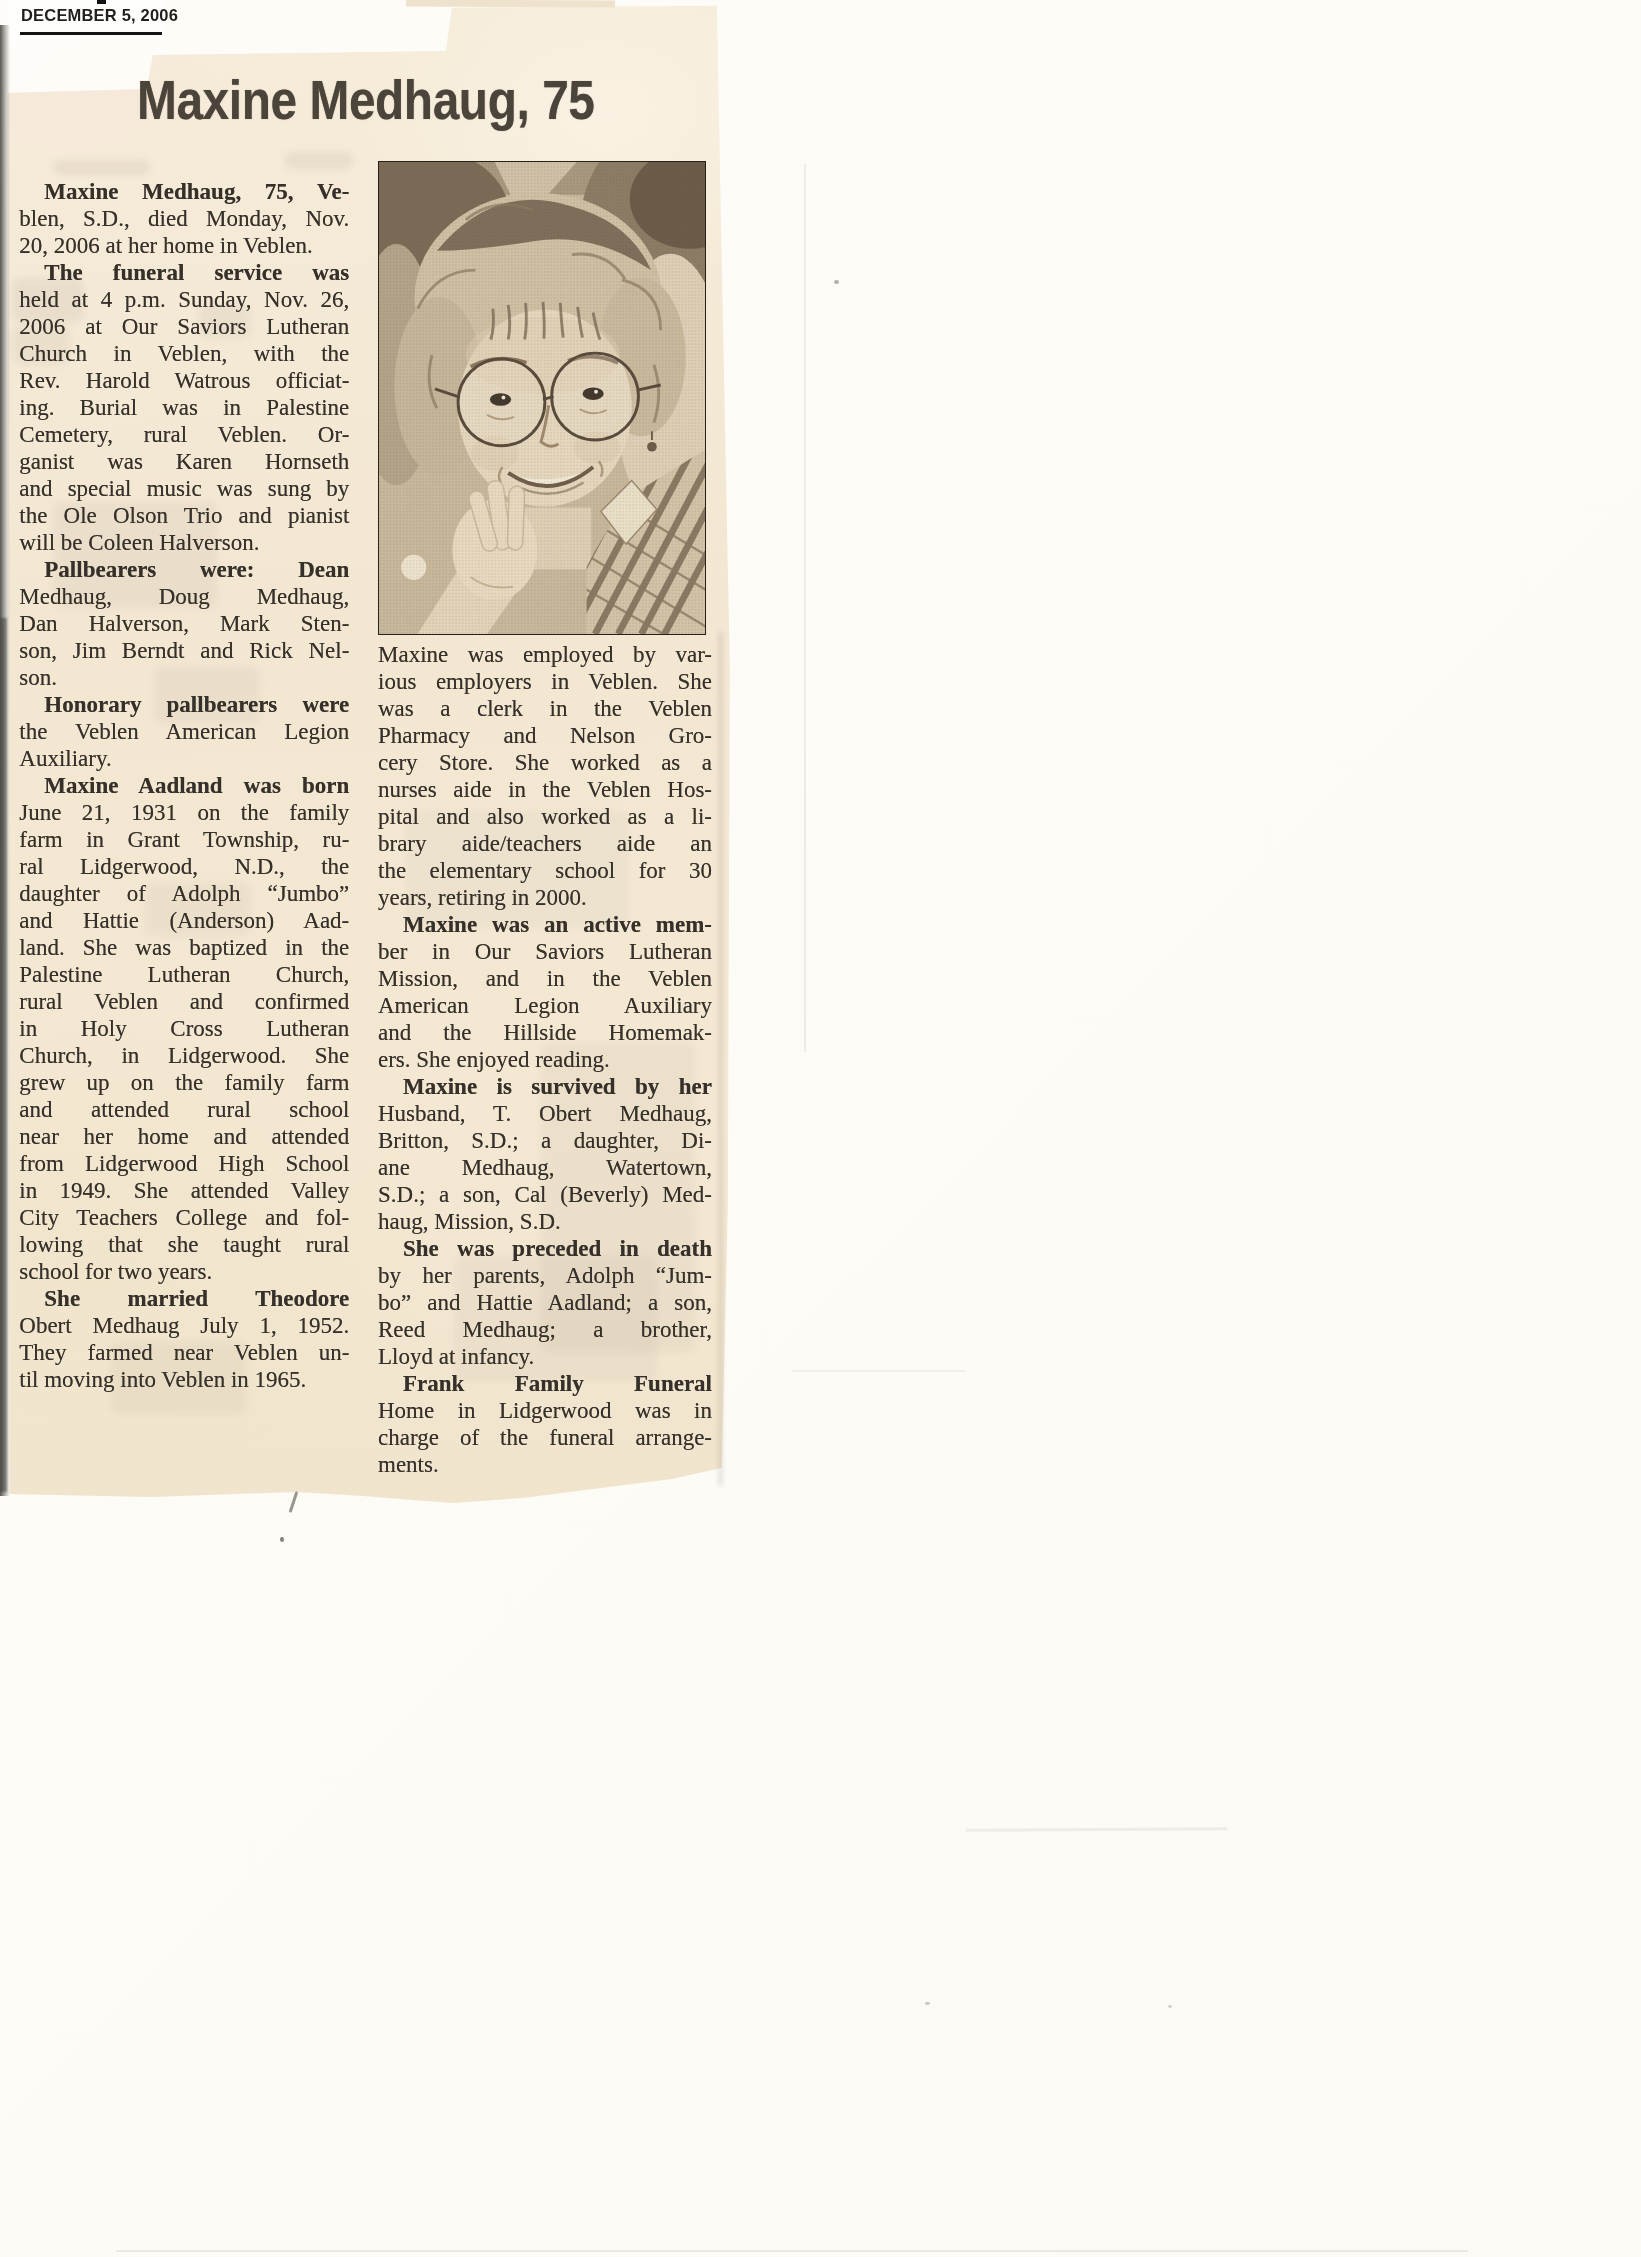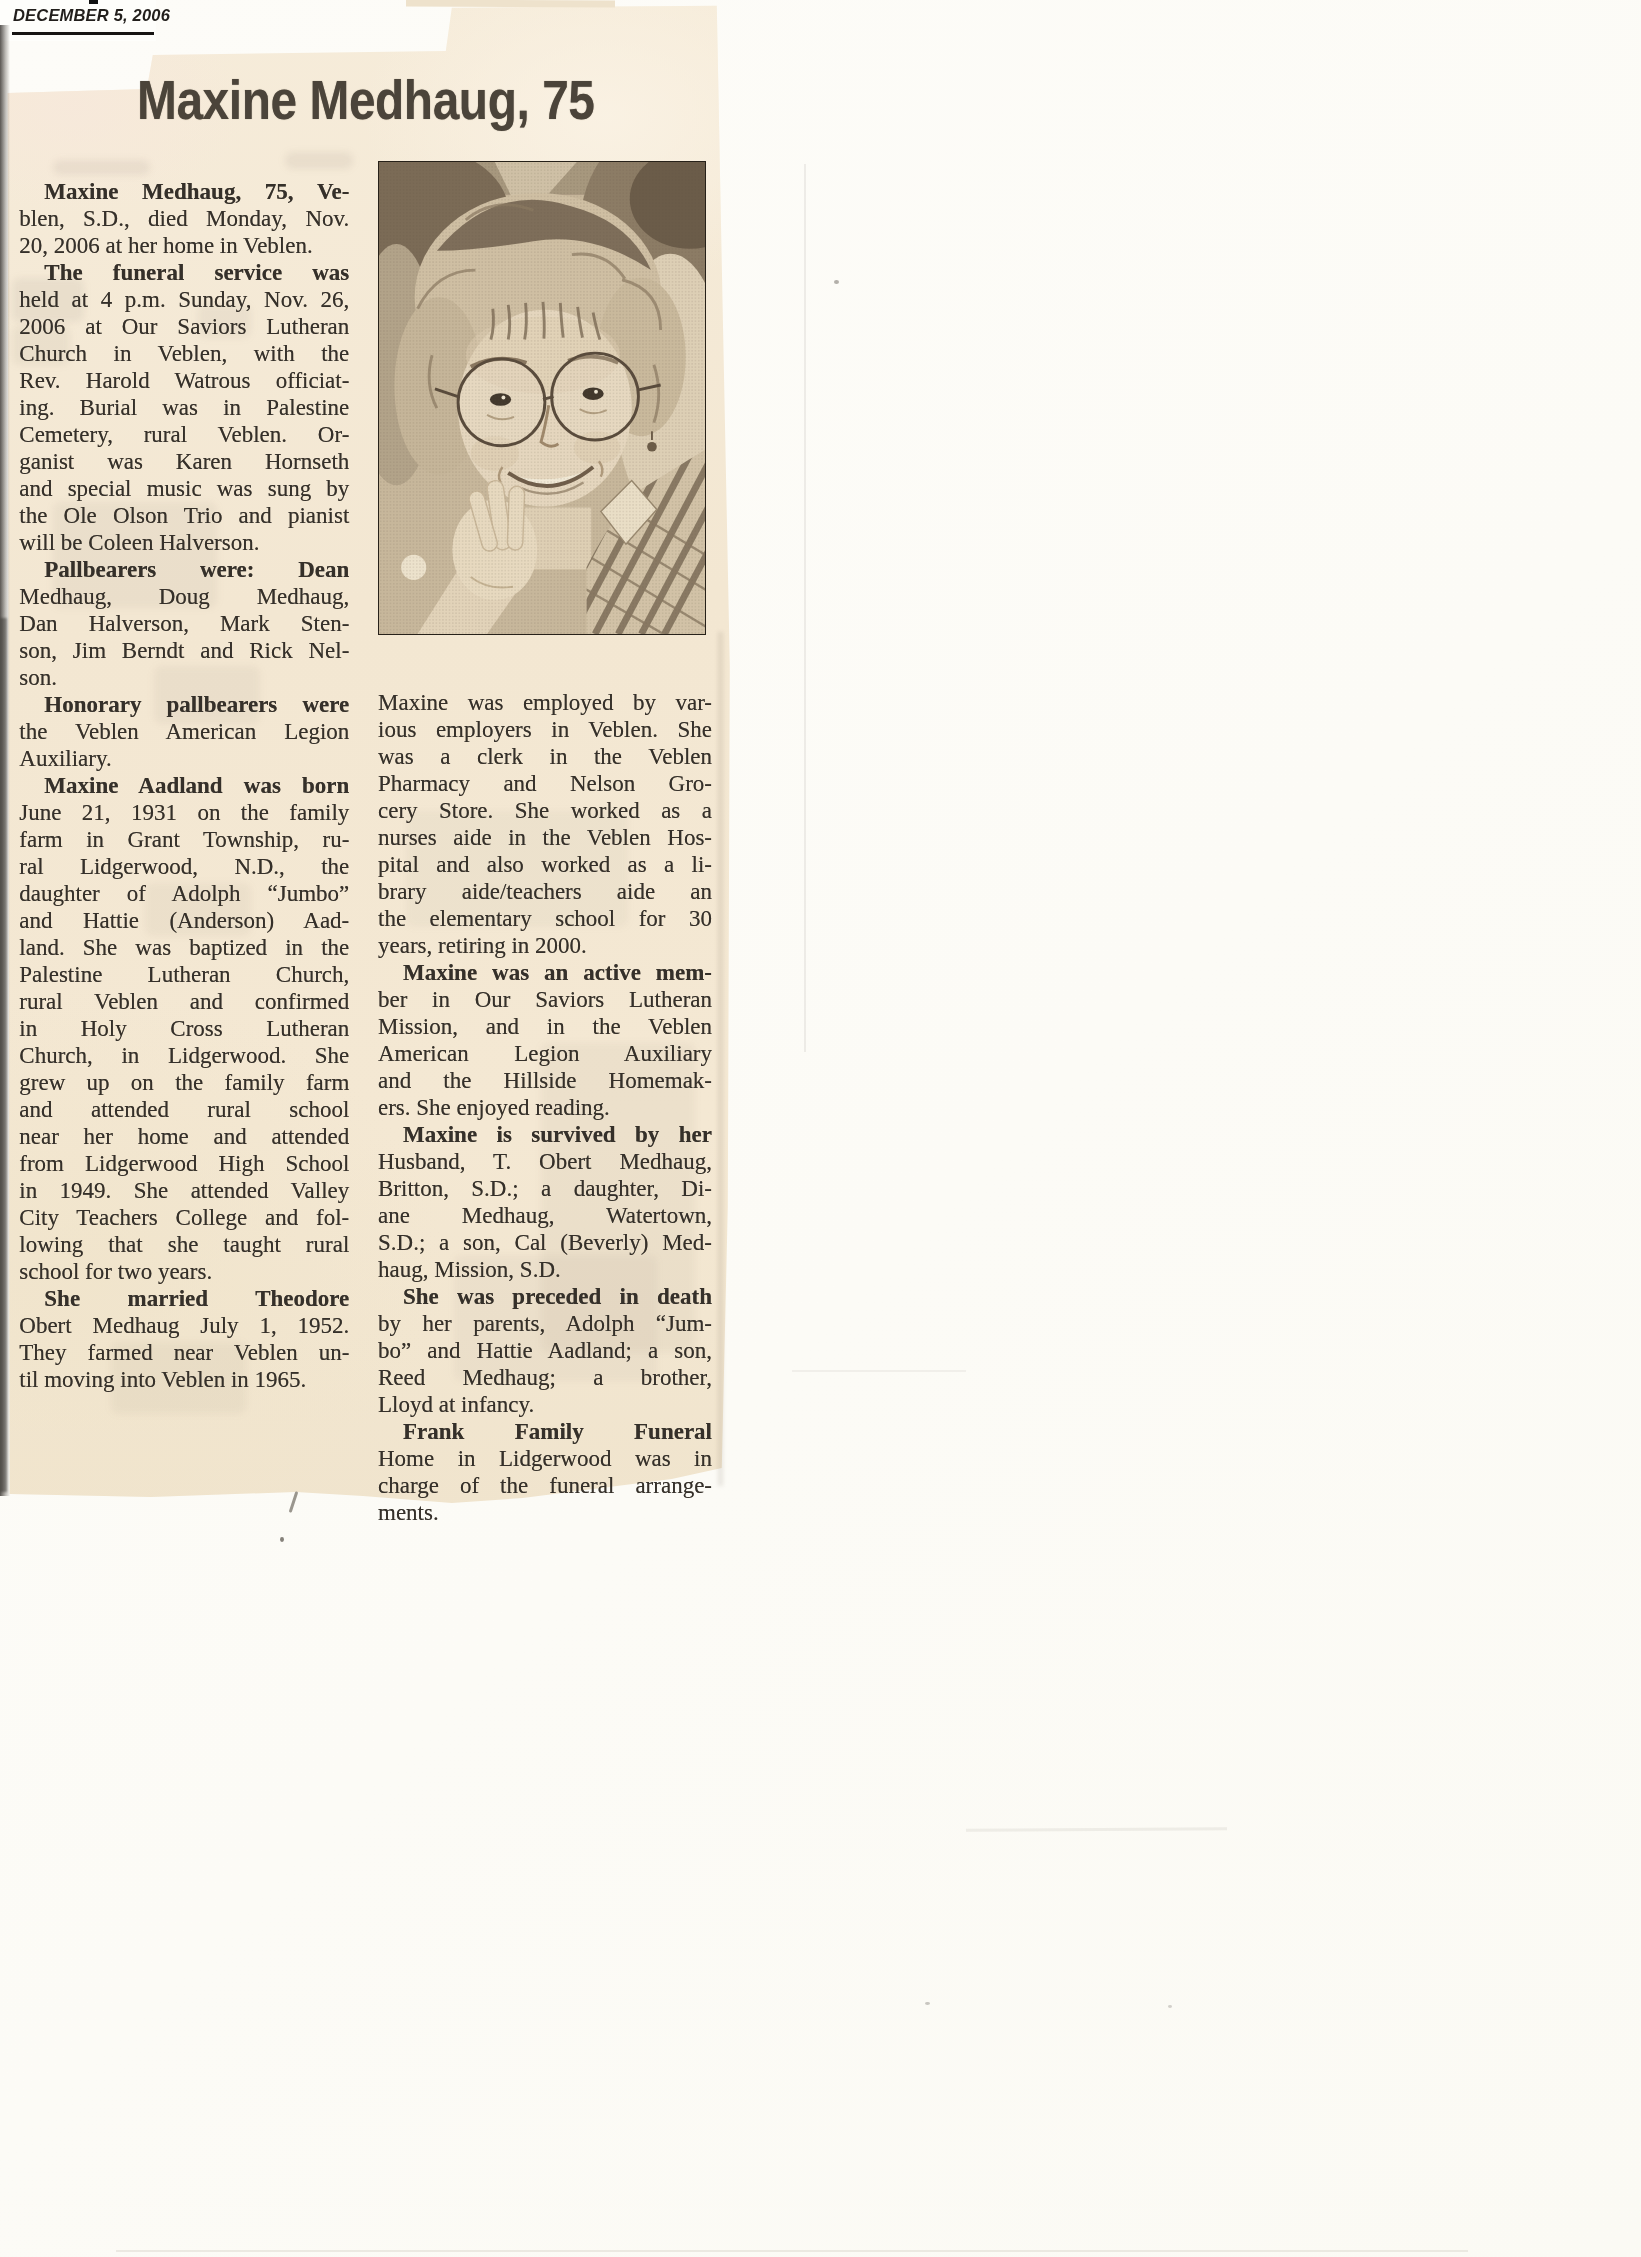--- a/index.html
+++ b/index.html
@@ -11,39 +11,39 @@
       radial-gradient(406px 290px at 599px 116px, rgba(250,242,228,.9) 0%, rgba(250,242,228,0) 60%),
       radial-gradient(251px 154px at 68px 106px, rgba(247,232,219,.8) 0%, rgba(247,232,219,0) 70%),
       radial-gradient(502px 406px at 87px 1274px, rgba(240,228,203,.85) 0%, rgba(240,228,203,0) 70%),
       linear-gradient(178deg,#f6ecda 0%,#f3e7d2 40%,#f4e8d3 75%,#f0e4cd 100%);
     clip-path:polygon(1.9px 93px,141px 89px,147px 55px,440px 51px,446px 7.7px,711px 5.8px,
       714px 164px,724px 666px,722px 1207px,716px 1468px,
       666px 1479px,517px 1498px,446px 1503px,357px 1496px,290px 1492px,145px 1497px,3.9px 1494px);}
   #top-sliver{position:absolute;left:406px;top:0;width:209px;height:6.8px;background:#eee2cc;transform:rotate(.3deg);}
 
   
-  #date-label{position:absolute;left:0;top:0;width:156px;height:41px;background:#fefefb;font-style:italic;}
+  #date-label{position:absolute;left:8px;top:0;width:156px;height:41px;background:#fefefb;}
   #date-text{position:absolute;left:12.6px;top:5.8px;font-family:"Liberation Sans",sans-serif;font-weight:700;font-size:17px;letter-spacing:0.2px;color:#221f1c;transform:scaleX(.97);transform-origin:left;white-space:nowrap;}
   #date-underline{position:absolute;left:11.6px;top:32px;width:142px;height:3.4px;background:#171513;}
   #label-tick{position:absolute;left:89px;top:0;width:8.7px;height:3.9px;background:#111;}
 
   
   #headline{position:absolute;left:137px;top:70px;width:454px;height:60px;text-align:center;
     font-family:"Liberation Sans",sans-serif;font-weight:700;font-size:55px;line-height:60px;
     color:#4b443a;letter-spacing:-0.5px;transform:scaleX(.87);transform-origin:left;
     text-shadow:0 0 1px rgba(70,60,46,.55);white-space:nowrap;}
 
   
   #photo-frame{position:absolute;left:378px;top:161px;width:326px;height:472px;border:1.9px solid #272119;background:#cbbb9f;}
   #photo-frame svg{display:block;width:100%;height:100%;}
 
   
   .col{position:absolute;color:#35302a;font-size:23px;text-shadow:0 0 0.5px rgba(44,38,30,.55);}
   #col-left{left:19.3px;top:178px;width:330px;}
-  #col-right{left:378px;top:641px;width:334px;margin-top:48px;}
+  #col-right{left:378px;top:641px;width:334px;}
   .tline{line-height:27px;text-align:justify;text-align-last:justify;white-space:nowrap;overflow:visible;}
   .tline.last{text-align-last:left;}
   .tline.ind{padding-left:25px;font-weight:bold;}
 
   
   .art{position:absolute;pointer-events:none;}
   #edge-left{left:0;top:25px;width:9.7px;height:1471px;background:linear-gradient(90deg,rgba(50,46,42,.8),rgba(70,65,59,.35) 55%,rgba(70,65,59,0));}
   #edge-left2{left:0;top:618px;width:6.8px;height:874px;background:rgba(45,42,38,.45);filter:blur(1px);}
   .ghost{filter:blur(3.9px);border-radius:7.7px;}
   #crease-right{left:718px;top:632px;width:4.8px;height:854px;background:rgba(110,100,86,.14);filter:blur(1.9px);}

